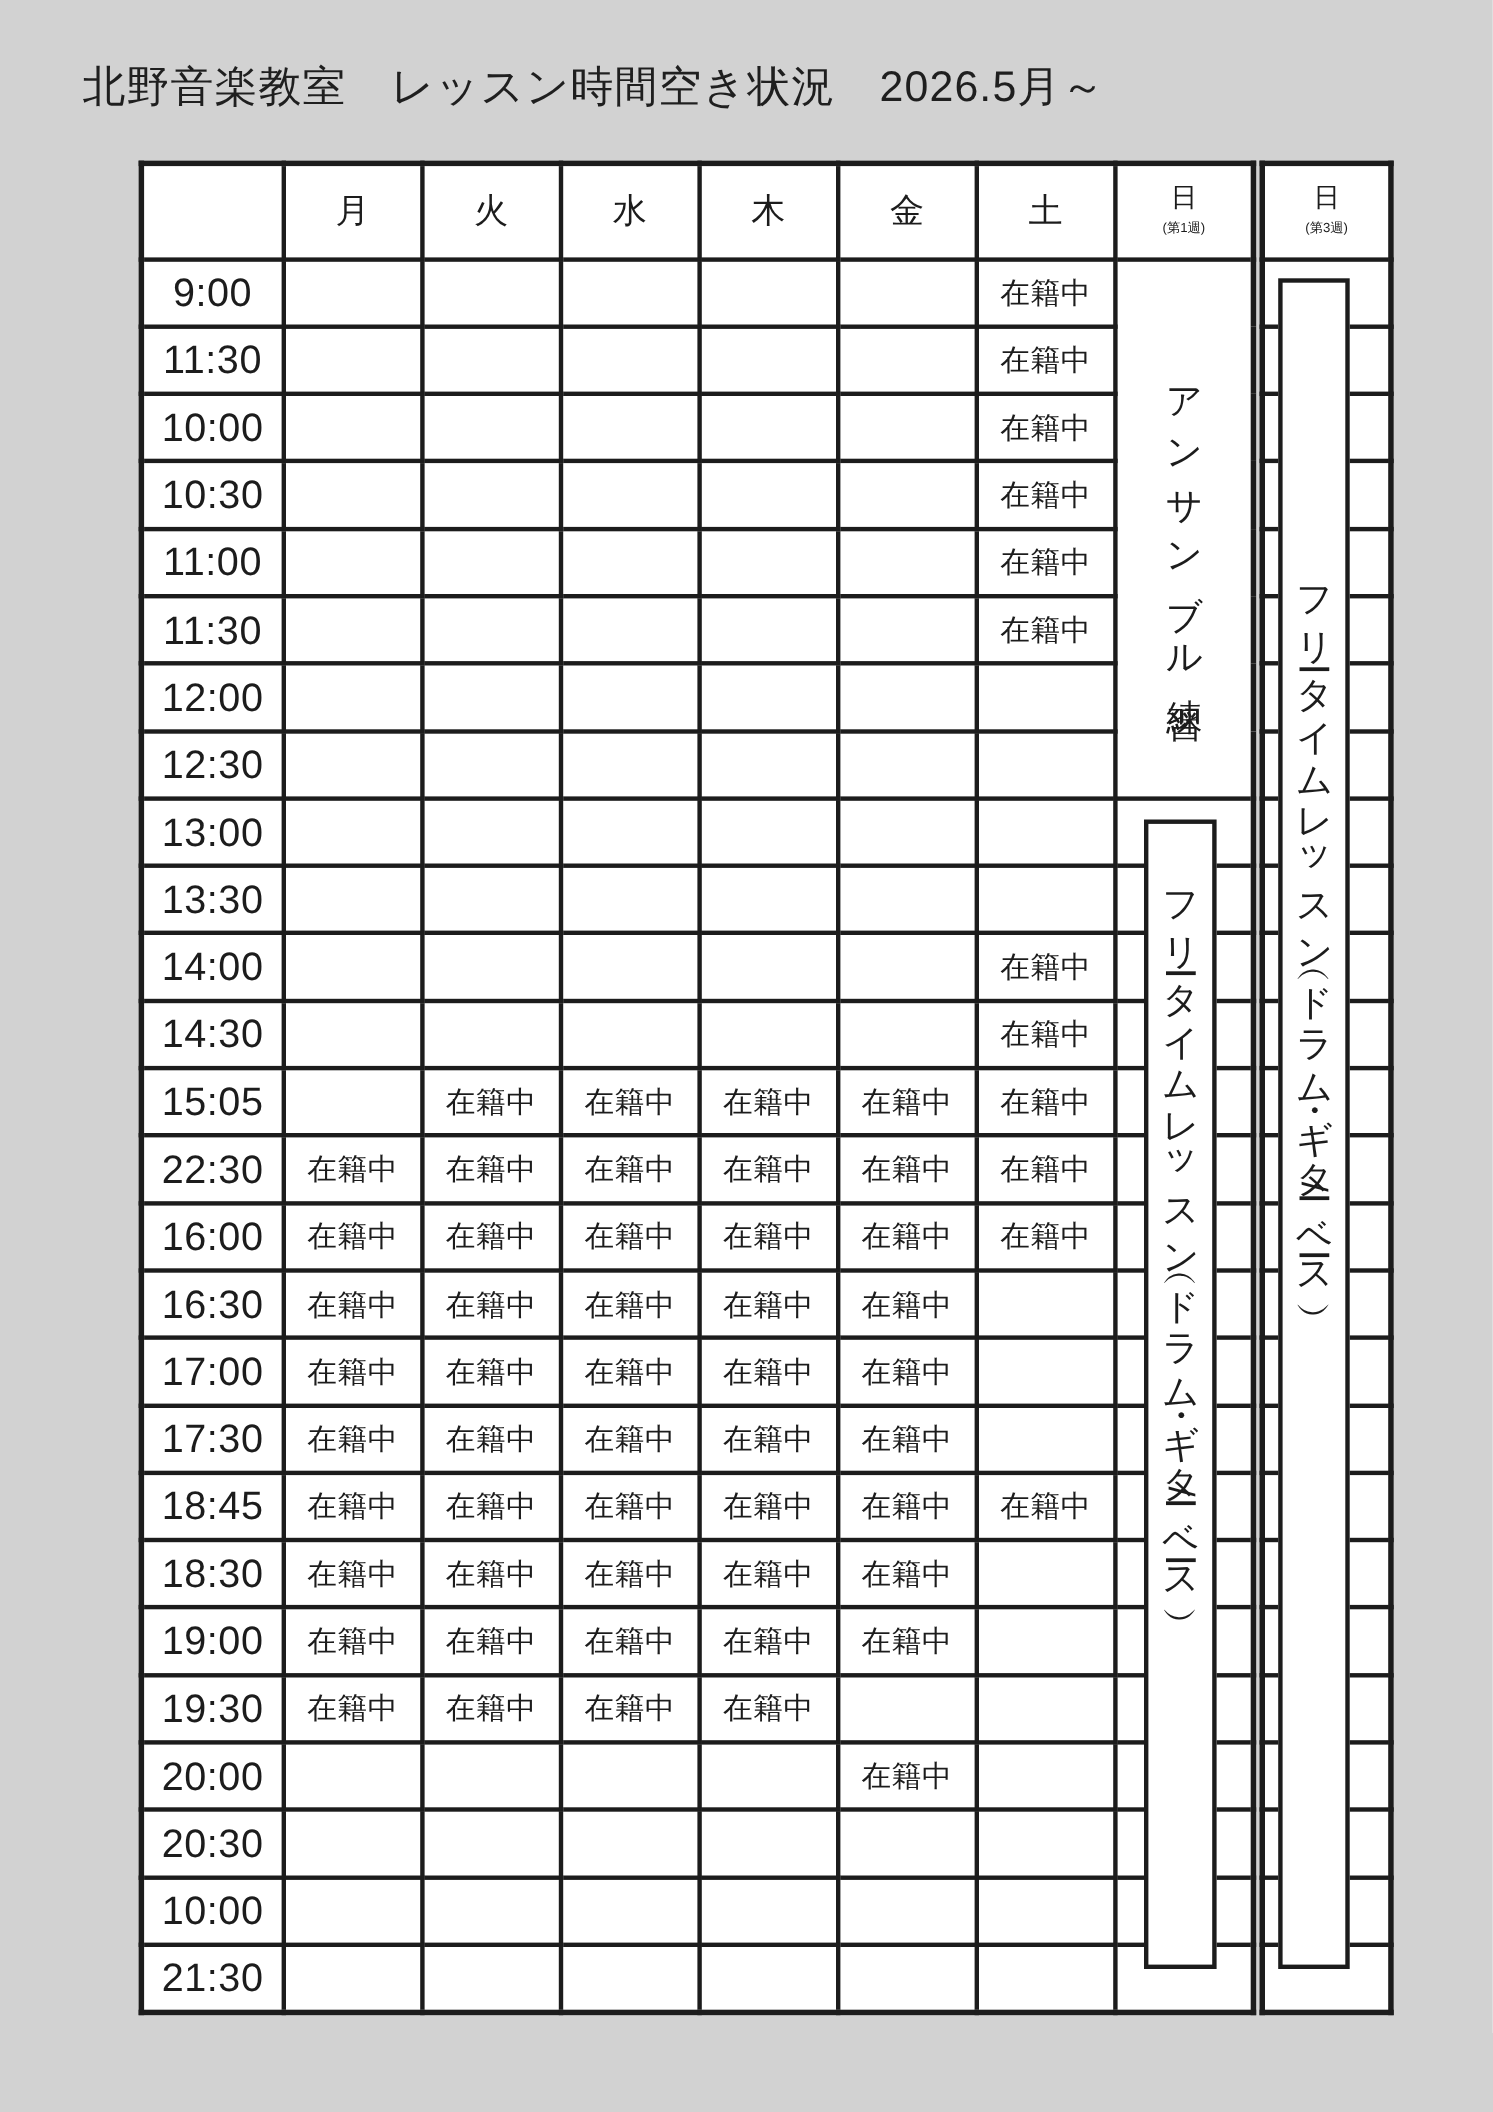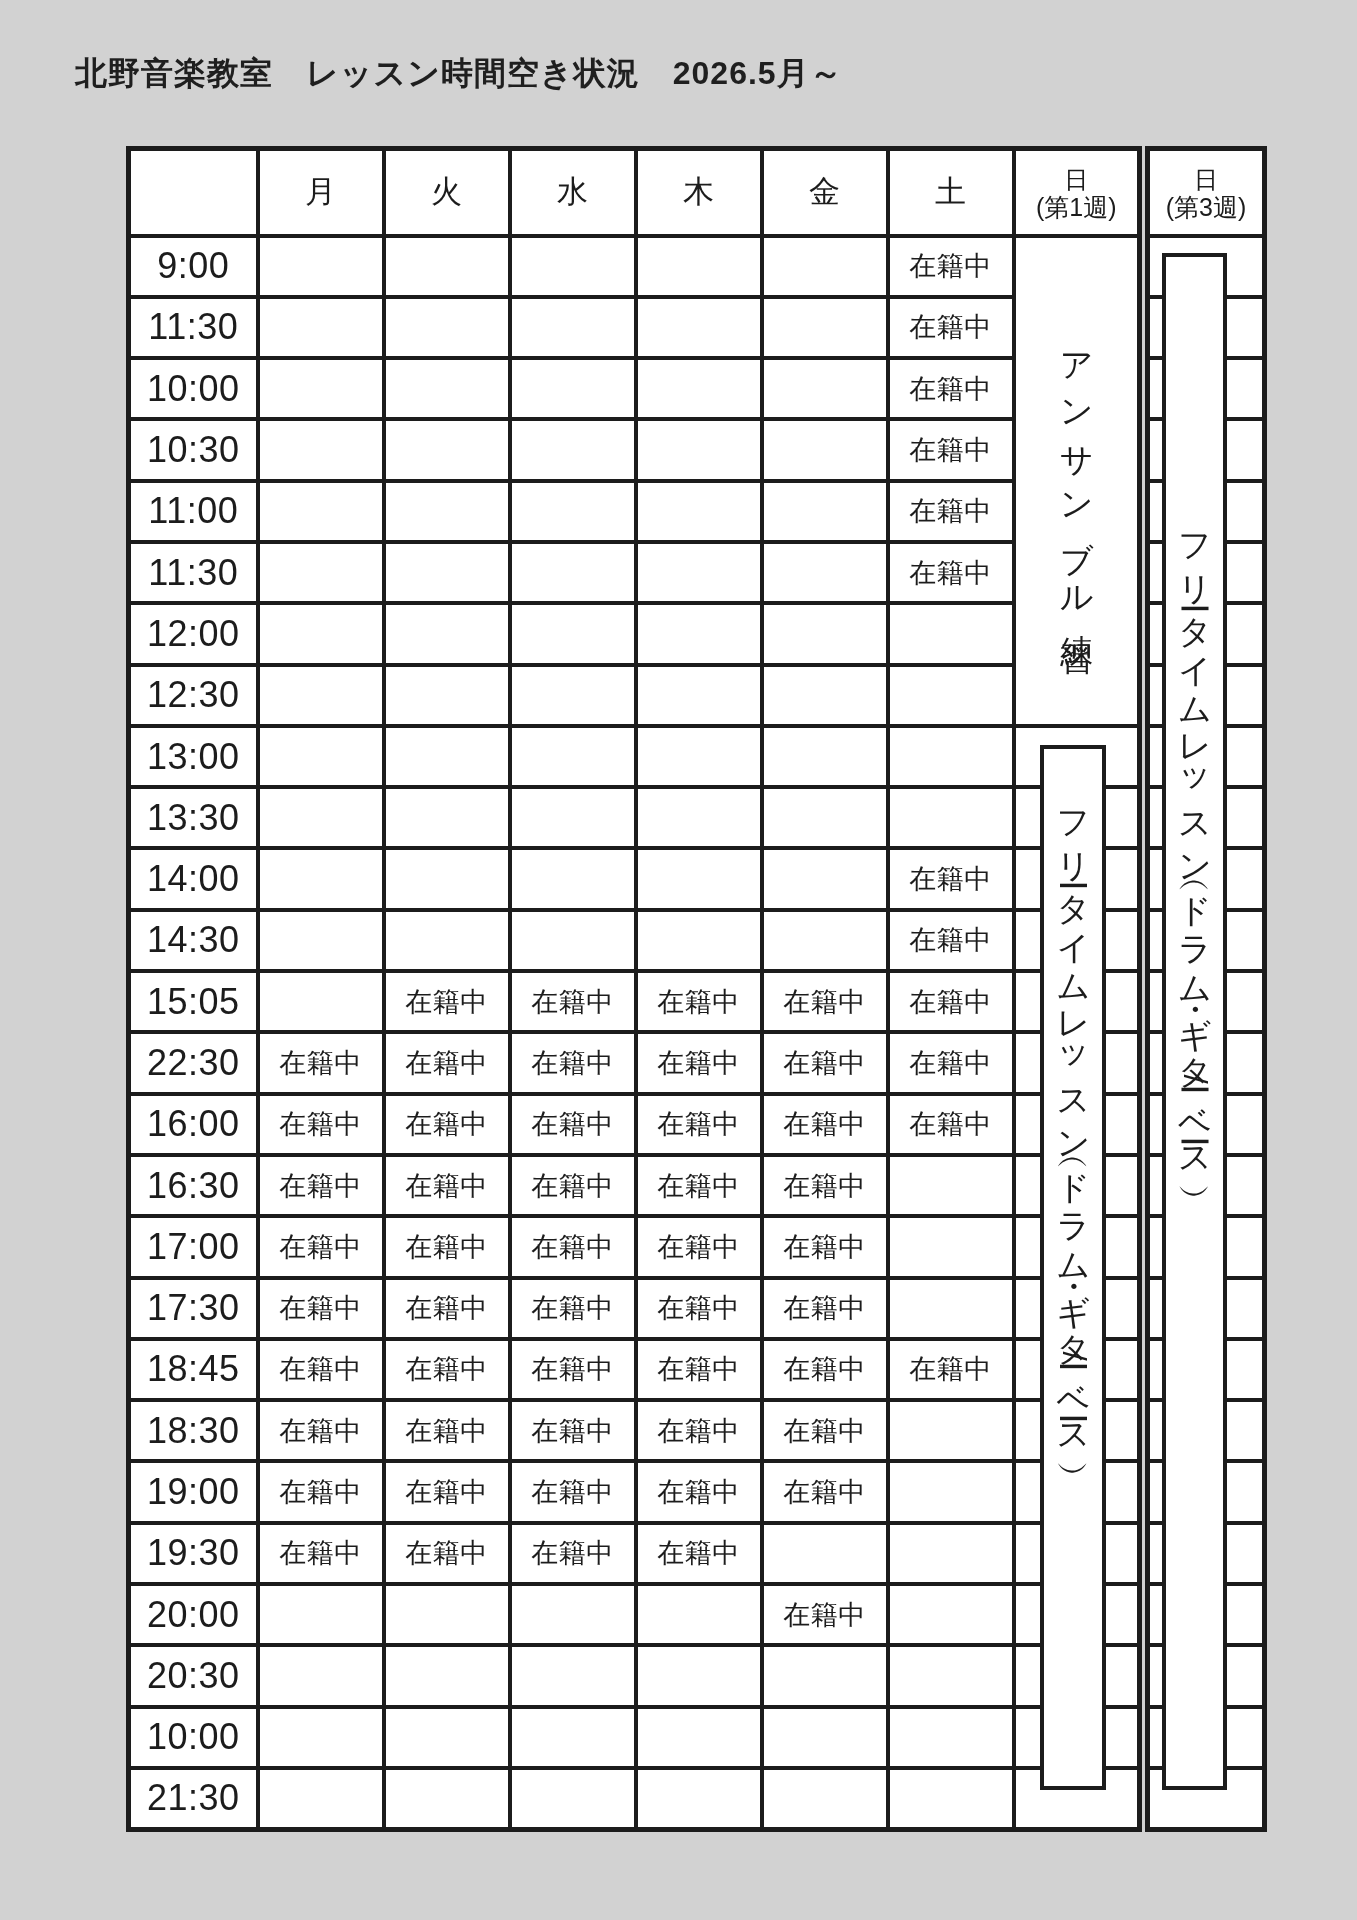--- a/index.html
+++ b/index.html
@@ -10,22 +10,22 @@
     background: #d2d2d2;
     overflow: hidden;
     font-family: "Liberation Sans", "DejaVu Sans", sans-serif;
     color: #1c1c1c;
   }
   .page-title {
     position: absolute;
     left: 75px;
     top: 52px;
     margin: 0;
-    font-size: 32px;
-    font-weight: 700;
+    font-size: 39px;
+    font-weight: 400;
     letter-spacing: 1px;
     color: #1f1f1f;
     white-space: nowrap;
   }
   table.schedule-table {
     position: absolute;
     border-collapse: collapse;
     table-layout: fixed;
     background: #ffffff;
     border: 5px solid #1c1c1c;
@@ -37,21 +37,21 @@
     padding: 0;
     text-align: center;
     vertical-align: middle;
     background: #ffffff;
     overflow: visible;
   }
   .schedule-table thead tr { height: 87px; }
   .schedule-table tbody tr { height: 61.3px; }
   .day-header { font-size: 31px; font-weight: 400; }
   .sun-header-day { font-size: 24px; line-height: 30px; font-weight: 400; }
-  .sun-header-week { font-size: 25px; line-height: 24px; font-weight: 400; }
+  .sun-header-week { font-size: 12px; line-height: 24px; font-weight: 400; }
   .time-cell { font-size: 36px; font-weight: 400; letter-spacing: 0.5px; }
   .slot-cell { font-size: 27px; font-weight: 400; letter-spacing: 0.5px; }
   .vtext {
     writing-mode: vertical-rl;
     text-orientation: mixed;
     white-space: nowrap;
     display: inline-block;
   }
   .ensemble-text {
     font-size: 33px;

